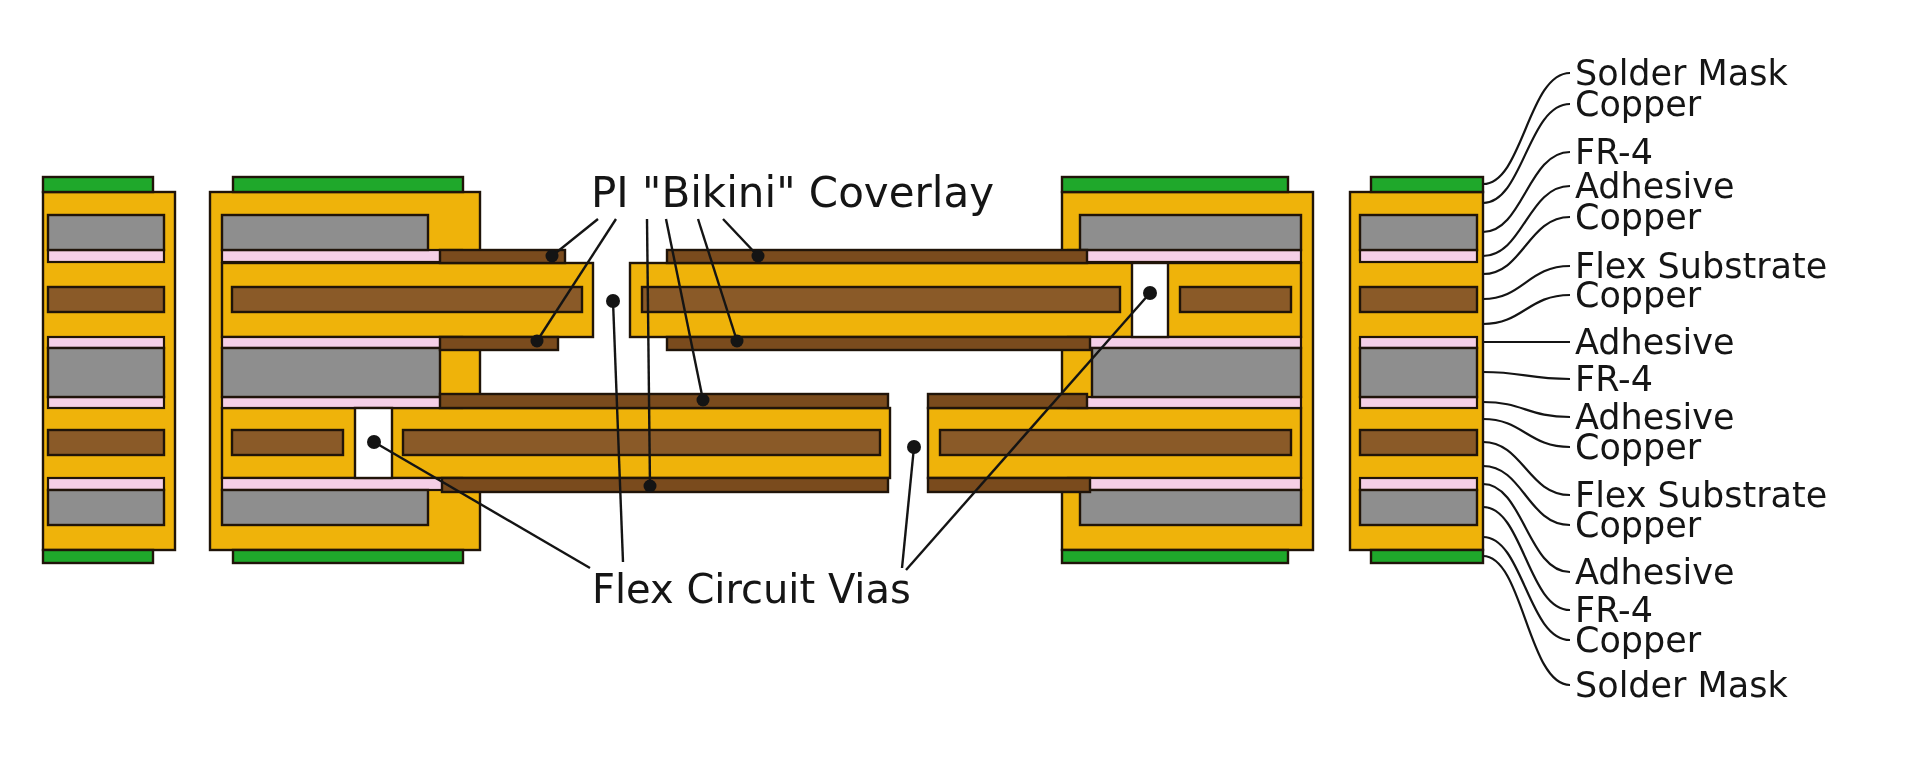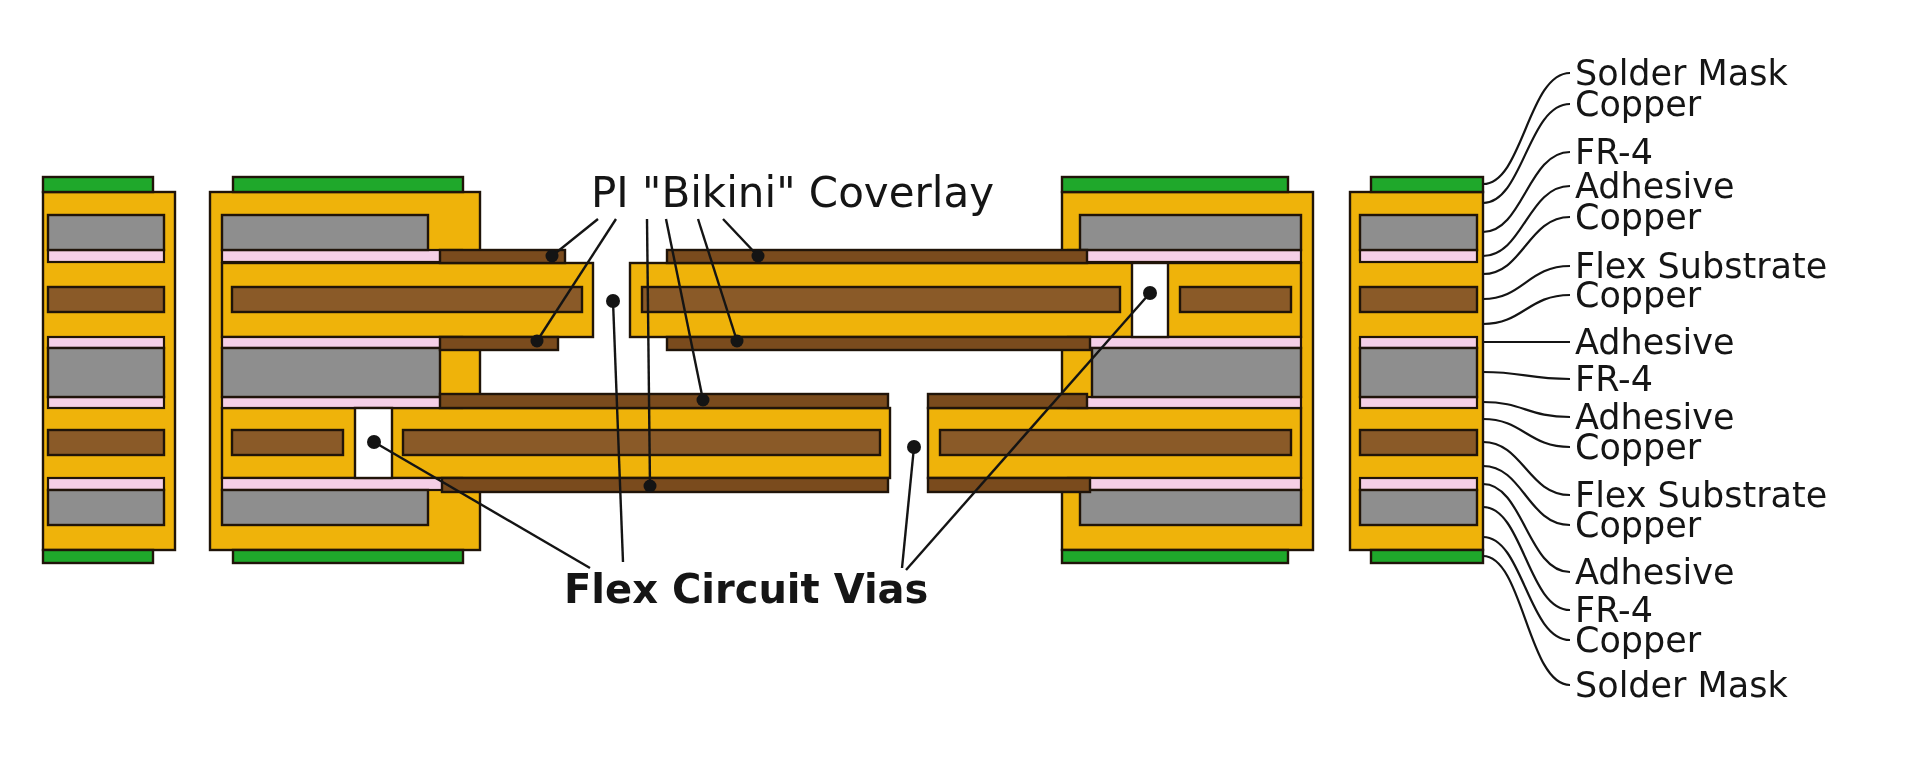--- a/index.html
+++ b/index.html
@@ -2,21 +2,21 @@
 <html><head>
 <meta charset="utf-8">
 <style>
   html,body{margin:0;padding:0;background:#fff;}
   #stage{position:relative;width:1920px;height:768px;background:#ffffff;overflow:hidden;
          font-family:"DejaVu Sans", sans-serif;}
   #diagram-svg{position:absolute;left:0;top:0;}
   .layer-label{position:absolute;left:1575px;font-size:35px;line-height:40px;color:#151515;white-space:nowrap;}
   .anno{position:absolute;color:#151515;white-space:nowrap;}
   #coverlay-label{left:591px;top:170px;font-size:42px;line-height:46px;}
-  #vias-label{left:564px;top:566px;font-size:40px;line-height:46px;font-weight:bold;}
+  #vias-label{left:592px;top:566px;font-size:40px;line-height:46px;}
 </style>
 </head>
 <body>
 
 <div id="stage">
 
 <svg id="diagram-svg" width="1920" height="768" viewBox="0 0 1920 768">
 
   <g stroke="#201409" stroke-width="2.4" fill="#EFB30A">
     <rect x="43" y="192" width="132" height="358"></rect>

